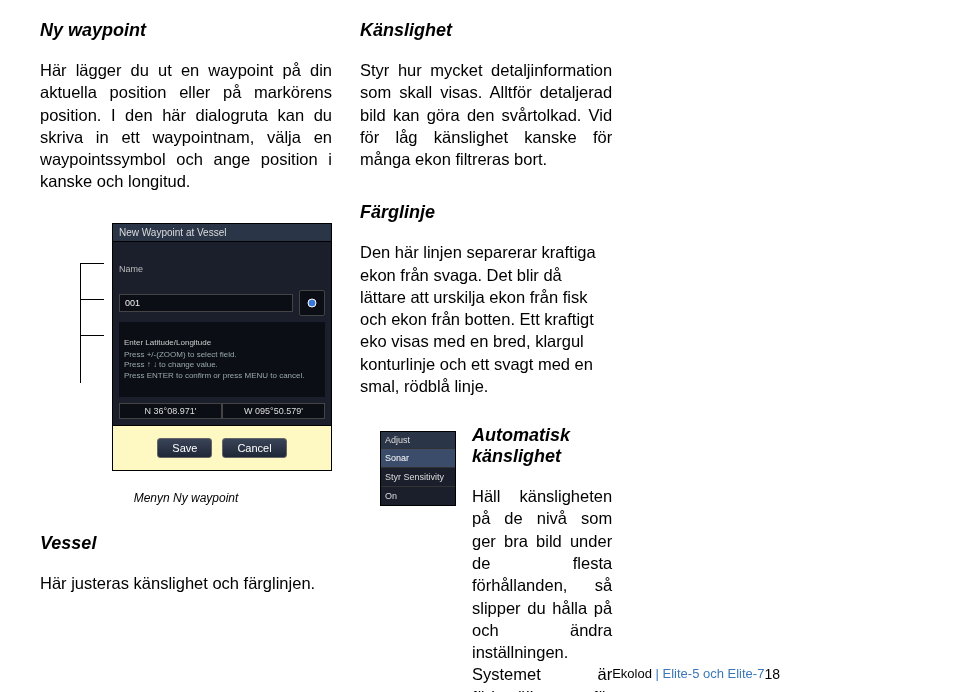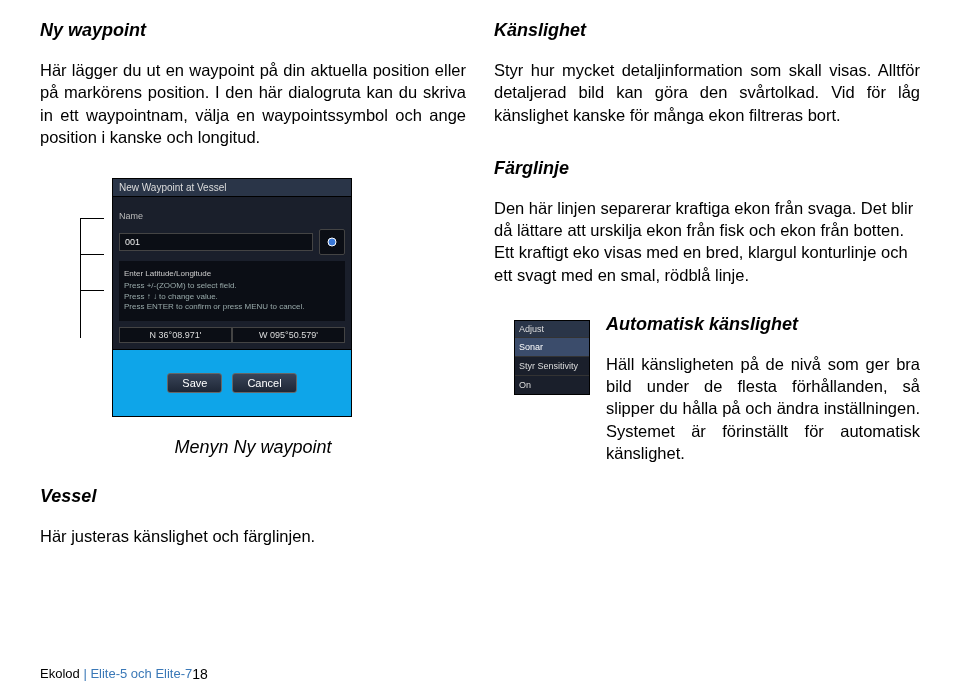--- a/index.html
+++ b/index.html
@@ -1,42 +1,42 @@
 <!DOCTYPE html>
 <html><head>
 <meta charset="utf-8">
 <style>
   * { box-sizing: border-box; margin: 0; padding: 0; }
   html, body { width: 960px; height: 692px; background: #fff; font-family: "Segoe UI", Arial, sans-serif; color: #000; }
-  .page { width: 960px; height: 692px; padding: 20px 40px 10px 40px; display: flex; flex-direction: column; }
+  .page { width: 960px; height: 692px; padding: 20px 40px 10px 40px; display: flex; }
   .content { display: flex; flex: 1; gap: 28px; }
   .col { flex: 1; display: flex; flex-direction: column; }
   .heading { font-weight: 700; font-style: italic; font-size: 18px; margin-bottom: 18px; }
   .body { font-size: 16.5px; line-height: 1.35; margin-bottom: 20px; }
   .justify { text-align: justify; }
-  .caption { font-style: italic; font-size: 18px; margin: 16px 0 28px 0; text-align: center; }
+  .caption { font-style: italic; font-size: 12px; margin: 16px 0 28px 0; text-align: center; }
   .footer { display: flex; justify-content: flex-start; font-size: 13px; margin-top: auto; padding-top: 8px; }
   .footer .brand { color: #3a78b7; }
   .footer .pnum { font-size: 14px; }
 
   
   .shotwrap { display: flex; align-items: flex-start; gap: 8px; margin: 10px 0 4px 40px; }
-  .shot { width: 240px; background: #1a1f2b; border: 1px solid #000; font-family: Arial, sans-serif; color: #ddd; font-size: 9px; }
+  .shot { width: 220px; background: #1a1f2b; border: 1px solid #000; font-family: Arial, sans-serif; color: #ddd; font-size: 9px; }
   .shot .titlebar { background: #2a3548; padding: 3px 6px; border-bottom: 1px solid #000; font-size: 10px; }
   .shot .pad { padding: 6px; }
-  .shot .lbl { color: #bbb; font-size: 9px; margin: 8px 0; }
+  .shot .lbl { color: #bbb; font-size: 9px; margin: 16px 0; }
   .shot .fld { display: flex; gap: 6px; align-items: center; margin: 4px 0; }
   .shot .box { background: #0b0e15; border: 1px solid #444; padding: 3px 5px; color: #eee; }
   .shot .bigbox { flex: 1; }
   .shot .icon { width: 26px; height: 26px; background: #0b0e15; border: 1px solid #444; display: flex; align-items: center; justify-content: center; border-radius: 2px; }
   .shot .coords { display: flex; align-items: center; }
   .shot .coord { background: #0b0e15; border: 1px solid #444; padding: 2px 4px; font-size: 9px; flex: 1; text-align: center; }
-  .shot .btns { display: flex; justify-content: center; gap: 10px; padding: 23px; background: #0ea5e9; border-top: 1px solid #000; }
+  .shot .btns { display: flex; justify-content: center; gap: 10px; padding: 12px; background: #fef9c3; border-top: 1px solid #000; }
   .shot .btn { border: 1px solid #666; border-radius: 3px; padding: 3px 14px; background: linear-gradient(#3a4458,#1e2736); color: #fff; font-size: 11px; }
-  .shot .help { background: #0b0e15; color: #9aa; padding: 8px 5px; font-size: 8px; line-height: 1.3; margin-top: 6px; }
+  .shot .help { background: #0b0e15; color: #9aa; padding: 16px 5px; font-size: 8px; line-height: 1.3; margin-top: 6px; }
   .connectors { display: flex; flex-direction: column; gap: 0; padding-top: 40px; }
   .conn { height: 36px; width: 24px; border-top: 1px solid #000; border-left: 1px solid #000; }
   .conn:last-child { height: 48px; }
 
   
   .adjshot { width: 76px; background: #1a1f2b; border: 1px solid #000; color: #ddd; font-size: 9px; margin: 6px 0 10px 20px; }
   .adjshot .titlebar { background: #2a3548; padding: 3px 4px; font-size: 9px; }
   .adjshot .item { padding: 4px 4px; border-top: 1px solid #333; }
   .adjshot .item.sel { background: #3b4c6b; color: #fff; }
 </style>

